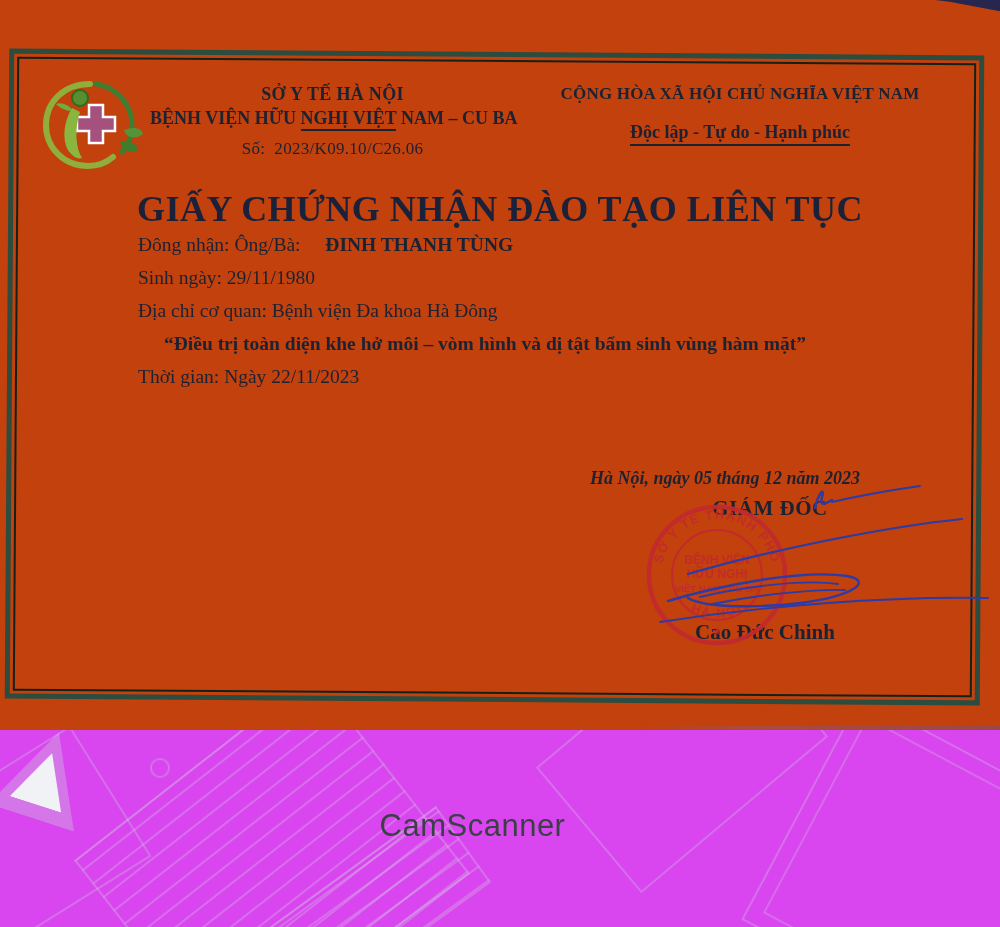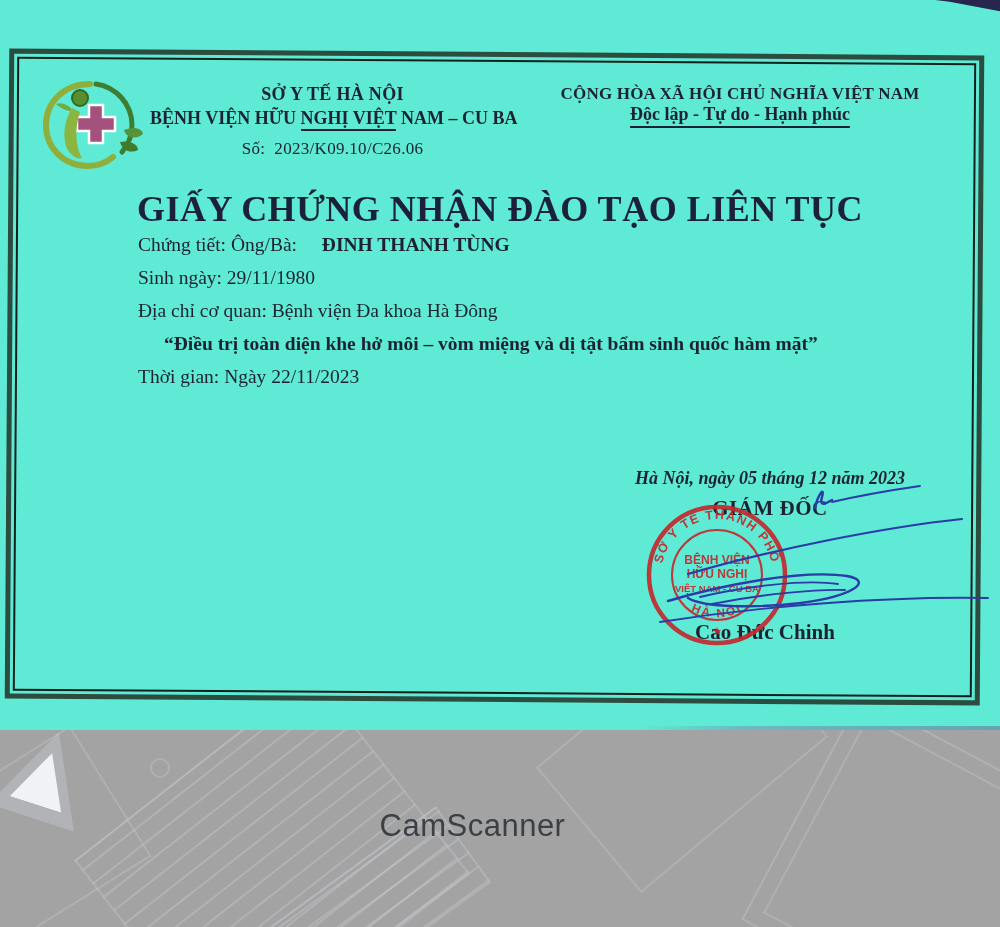--- a/index.html
+++ b/index.html
@@ -4,21 +4,21 @@
 <style>
   html,body{margin:0;padding:0;}
   body{
     width:1000px;height:927px;position:relative;overflow:hidden;
     background:#eef0f3;
     font-family:"Liberation Serif","DejaVu Serif",serif;
     color:#1c2232;
   }
   .paper{
     position:absolute;left:0;top:0;width:1000px;height:730px;
-    background:#5eead4;
+    background:#c2410c;
     box-shadow:0 3px 9px rgba(110,110,135,.35);
   }
   .corner-wedge{
     position:absolute;right:0;top:0;width:72px;height:14px;
     background:#26264e;
     clip-path:polygon(10% 0,100% 0,100% 80%,30% 12%);
   }
   .frame{
     position:absolute;left:7px;top:52px;width:975px;height:650px;
     border:5px solid #2b4c3e;
@@ -35,56 +35,56 @@
     position:absolute;left:150px;top:84px;width:365px;text-align:center;
   }
   .hdr-left .l1{font-size:18px;font-weight:bold;letter-spacing:.3px;}
   .hdr-left .l2{font-size:18px;font-weight:bold;margin-top:3px;white-space:nowrap;text-align:right;}
   .hdr-left .l2 .u{border-bottom:2px solid #1c2232;padding-bottom:1px;}
   .hdr-left .l3{font-size:17px;margin-top:10px;letter-spacing:.3px;}
   .hdr-right{
     position:absolute;left:525px;top:84px;width:430px;text-align:center;
   }
   .hdr-right .l1{font-size:17px;font-weight:bold;letter-spacing:.2px;white-space:nowrap;font-family:Liberation Serif, serif;}
-  .hdr-right .l2{font-size:18px;font-weight:bold;margin-top:0;}
+  .hdr-right .l2{font-size:18px;font-weight:bold;margin-top:18px;}
   .hdr-right .l2 span{border-bottom:2px solid #1c2232;padding-bottom:2px;}
   
   .title{
     position:absolute;left:0;top:188px;width:1000px;text-align:center;
     font-size:36px;font-weight:bold;color:#1b2138;letter-spacing:.5px;
   }
   
   .body-text{position:absolute;left:138px;top:233px;width:760px;font-size:19.5px;}
   .body-text .row{margin-bottom:10px;line-height:23px;}
   .body-text .bold{font-weight:bold;margin-left:20px;}
   .body-text .course{font-weight:bold;padding-left:26px;}
   
   .place-date{
-    position:absolute;left:590px;top:468px;width:360px;text-align:center;
+    position:absolute;left:590px;top:468px;width:360px;text-align:left;
     font-size:18px;font-weight:bold;font-style:italic;
   }
   .position{
     position:absolute;left:600px;top:496px;width:340px;text-align:center;
     font-size:21px;font-weight:bold;letter-spacing:.5px;
   }
   .signer{
     position:absolute;left:640px;top:620px;width:250px;text-align:center;
     font-size:21px;font-weight:bold;
   }
   .stamp{position:absolute;left:644px;top:502px;width:146px;height:146px;opacity:.92;}
   .ink{position:absolute;left:0;top:0;width:1000px;height:730px;pointer-events:none;}
   .smudge{
     position:absolute;left:640px;top:726px;width:360px;height:4px;
     background:linear-gradient(90deg,rgba(130,95,150,0) 0%,rgba(130,95,150,.35) 30%,rgba(110,80,140,.45) 100%);
     filter:blur(.6px);
   }
   
   .scan-band{
     position:absolute;left:0;top:730px;width:1000px;height:197px;
-    background:#a3a3a3;overflow:hidden;
+    background:#d946ef;overflow:hidden;
   }
   .doodle{position:absolute;border:2px solid rgba(205,210,220,.55);opacity:.55;}
   .doodle.grid{background:repeating-linear-gradient(0deg,rgba(213,217,226,.5) 0 2px,transparent 2px 17px);}
   .d1{left:120px;top:10px;width:300px;height:250px;transform:rotate(-38deg);}
   .d2{left:-50px;top:30px;width:170px;height:150px;transform:rotate(-32deg);}
   .d3{right:-40px;top:10px;width:250px;height:250px;transform:rotate(28deg);}
   .d3i{position:absolute;inset:14px;border:2px solid rgba(205,210,220,.5);}
   .d4{left:270px;top:130px;width:210px;height:90px;transform:rotate(-36deg);}
   .d5{left:560px;top:-60px;width:240px;height:160px;transform:rotate(-40deg);}
   .d6{left:150px;top:28px;width:16px;height:16px;border-radius:50%;}
@@ -128,24 +128,24 @@
   </div>
 
   <div class="hdr-right">
     <div class="l1">CỘNG HÒA XÃ HỘI CHỦ NGHĨA VIỆT NAM</div>
     <div class="l2"><span>Độc lập - Tự do - Hạnh phúc</span></div>
   </div>
 
   <div class="title">GIẤY CHỨNG NHẬN ĐÀO TẠO LIÊN TỤC</div>
 
   <div class="body-text">
-    <div class="row"><span>Chứng tiết: Ông/Bà: </span><span class="bold">ĐINH THANH TÙNG</span></div>
+    <div class="row"><span>Đông nhận: Ông/Bà: </span><span class="bold">ĐINH THANH TÙNG</span></div>
     <div class="row">Sinh ngày: 29/11/1980</div>
     <div class="row">Địa chỉ cơ quan: Bệnh viện Đa khoa Hà Đông</div>
-    <div class="row course">“Điều trị toàn diện khe hở môi – vòm miệng và dị tật bẩm sinh quốc hàm mặt”</div>
+    <div class="row course">“Điều trị toàn diện khe hở môi – vòm hình và dị tật bẩm sinh vùng hàm mặt”</div>
     <div class="row">Thời gian: Ngày 22/11/2023</div>
   </div>
 
   <div class="place-date">Hà Nội, ngày 05 tháng 12  năm 2023</div>
   <div class="position">GIÁM ĐỐC</div>
   <div class="signer">Cao Đức Chinh</div>
 
   <svg class="stamp" viewBox="0 0 146 146">
     <defs>
       <path id="arcTop" d="M 17,73 A 56,56 0 0 1 129,73"></path>

